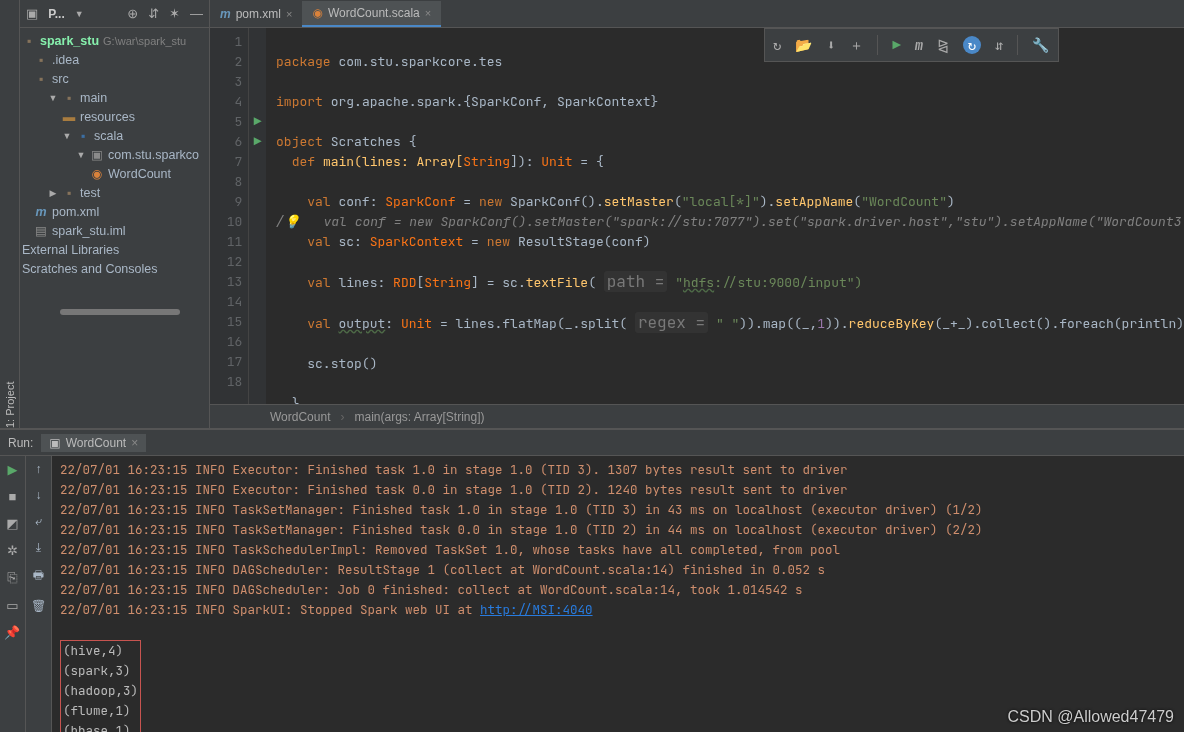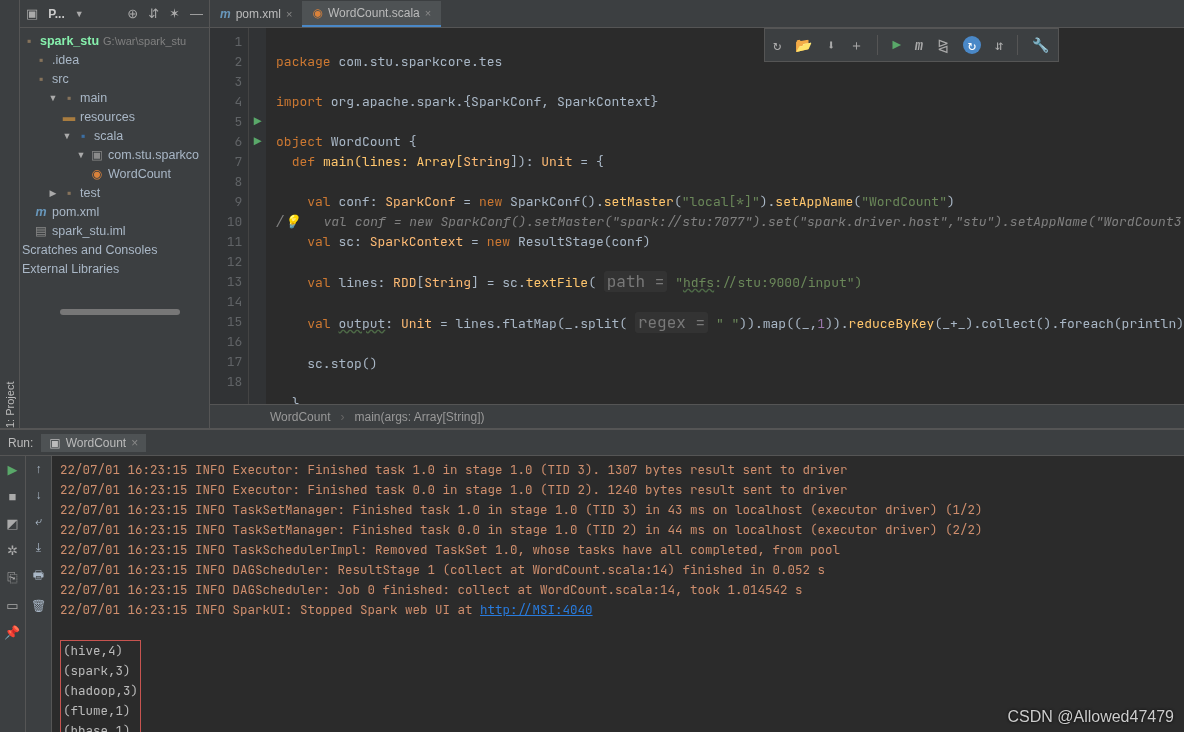--- a/index.html
+++ b/index.html
@@ -73,21 +73,21 @@
   .etab { height:26px; padding:0 10px; display:flex; align-items:center; gap:5px; font-size:12px; color:#bbb; cursor:pointer; }
   .etab.active{ background:#4e5254; border-bottom:2px solid #4a88c7;}
   .etab .close{color:#888;font-size:11px}
   
   .editor-body{ flex:1; display:flex; position:relative; font-family:"JetBrains Mono","Consolas",monospace; font-size:13px; overflow:hidden;}
   .gutter{ width:42px; background:#313335; text-align:right; padding:4px 6px 0 0; color:#606366; line-height:20px; border-right:1px solid #444;}
   .gutter-icons{width:18px;background:#313335;padding-top:4px;line-height:20px;text-align:center}
   .code{ flex:1; padding:4px 0 0 10px; line-height:20px; white-space:pre; color:#a9b7c6; position:relative;}
   .kw{color:#cc7832}
   .str{color:#6a8759}
-  .type{color:#fdba74}
+  .type{color:#f97316}
   .fn{color:#ffc66d}
   .comment{color:#808080;font-style:italic}
   .lit{color:#9876aa}
   .hint{color:#787878;background:#333;padding:0 3px;border-radius:3px;font-size:16px}
   .underline{text-decoration:underline;text-decoration-style:wavy;text-decoration-color:#4e6b47}
   
   
   .float-tb{position:absolute; top:0; left:498px; height:34px; background:#3c3f41; border:1px solid #555; display:flex; align-items:center; padding:0 8px; gap:14px;}
   .float-tb .fi{color:#aaa;font-size:14px;cursor:pointer}
   .float-tb .sep{width:1px;height:20px;background:#555}
@@ -180,24 +180,24 @@
           </div>
         <div class="tree-row ind1">
             <span class="fic maven-ic">m</span>
             <span>pom.xml</span>
           </div>
         <div class="tree-row ind1">
             <span class="fic file-ic">▤</span>
             <span>spark_stu.iml</span>
           </div>
         <div class="tree-row">
+            <span>External Libraries</span>
+          </div>
+        <div class="tree-row">
             <span>Scratches and Consoles</span>
-          </div>
-        <div class="tree-row">
-            <span>External Libraries</span>
           </div>
         <div class="scroll-thumb"></div>
       </div>
     </div>
 
     <div class="editor-area">
       <div class="editor-tabs">
         <div class="etab">
           <span class="maven-ic" style="font-style:italic;font-weight:bold;color:#6897bb">m</span>
           <span>pom.xml</span>
@@ -236,21 +236,21 @@
             <div>&nbsp;</div>
             <div>&nbsp;</div>
           <div style="color:#59a869">▶</div>
           <div style="color:#59a869">▶</div>
         </div>
         <div class="code">
 <span class="kw">package</span><span> com.stu.sparkcore.tes</span>
 
 <span class="kw">import</span><span> org.apache.spark.{SparkConf, SparkContext}</span>
 
-<span class="kw">object</span><span> WordCount {</span>
+<span class="kw">object</span><span> Scratches {</span>
   <span class="kw">def</span><span class="fn"> main(lines: Array[</span><span class="type">String</span><span>]): </span><span class="type">Unit</span><span> = {</span>
 
     <span class="kw">val</span><span> conf: </span><span class="type">SparkConf</span><span> = </span><span class="kw">new</span><span> SparkConf().</span><span class="fn">setMaster</span><span>(</span><span class="str">"local[*]"</span><span>).</span><span class="fn">setAppName</span><span>(</span><span class="str">"WordCount"</span><span>)</span>
 <span class="comment">/<span class="bulb">💡</span><span>   val conf = new SparkConf().setMaster("spark://stu:7077").set("spark.driver.host","stu").setAppName("WordCount3</span></span>
     <span class="kw">val</span><span> sc: </span><span class="type">SparkContext</span><span> = </span><span class="kw">new</span><span> ResultStage(conf)</span>
 
     <span class="kw">val</span><span> lines: </span><span class="type">RDD</span><span>[</span><span class="type">String</span><span>] = sc.</span><span class="fn">textFile</span><span>( </span><span class="hint">path =</span><span class="str"> "</span><span class="str underline">hdfs</span><span class="str">://stu:9000/input")</span>
 
     <span class="kw">val</span><span> </span><span class="underline">output</span><span>: </span><span class="type">Unit</span><span> = lines.flatMap(_.split( </span><span class="hint">regex =</span><span> </span><span class="str">" "</span><span>)).map((_,</span><span class="lit">1</span><span>)).</span><span class="fn">reduceByKey</span><span>(_+_).collect().foreach(println)</span>
 

